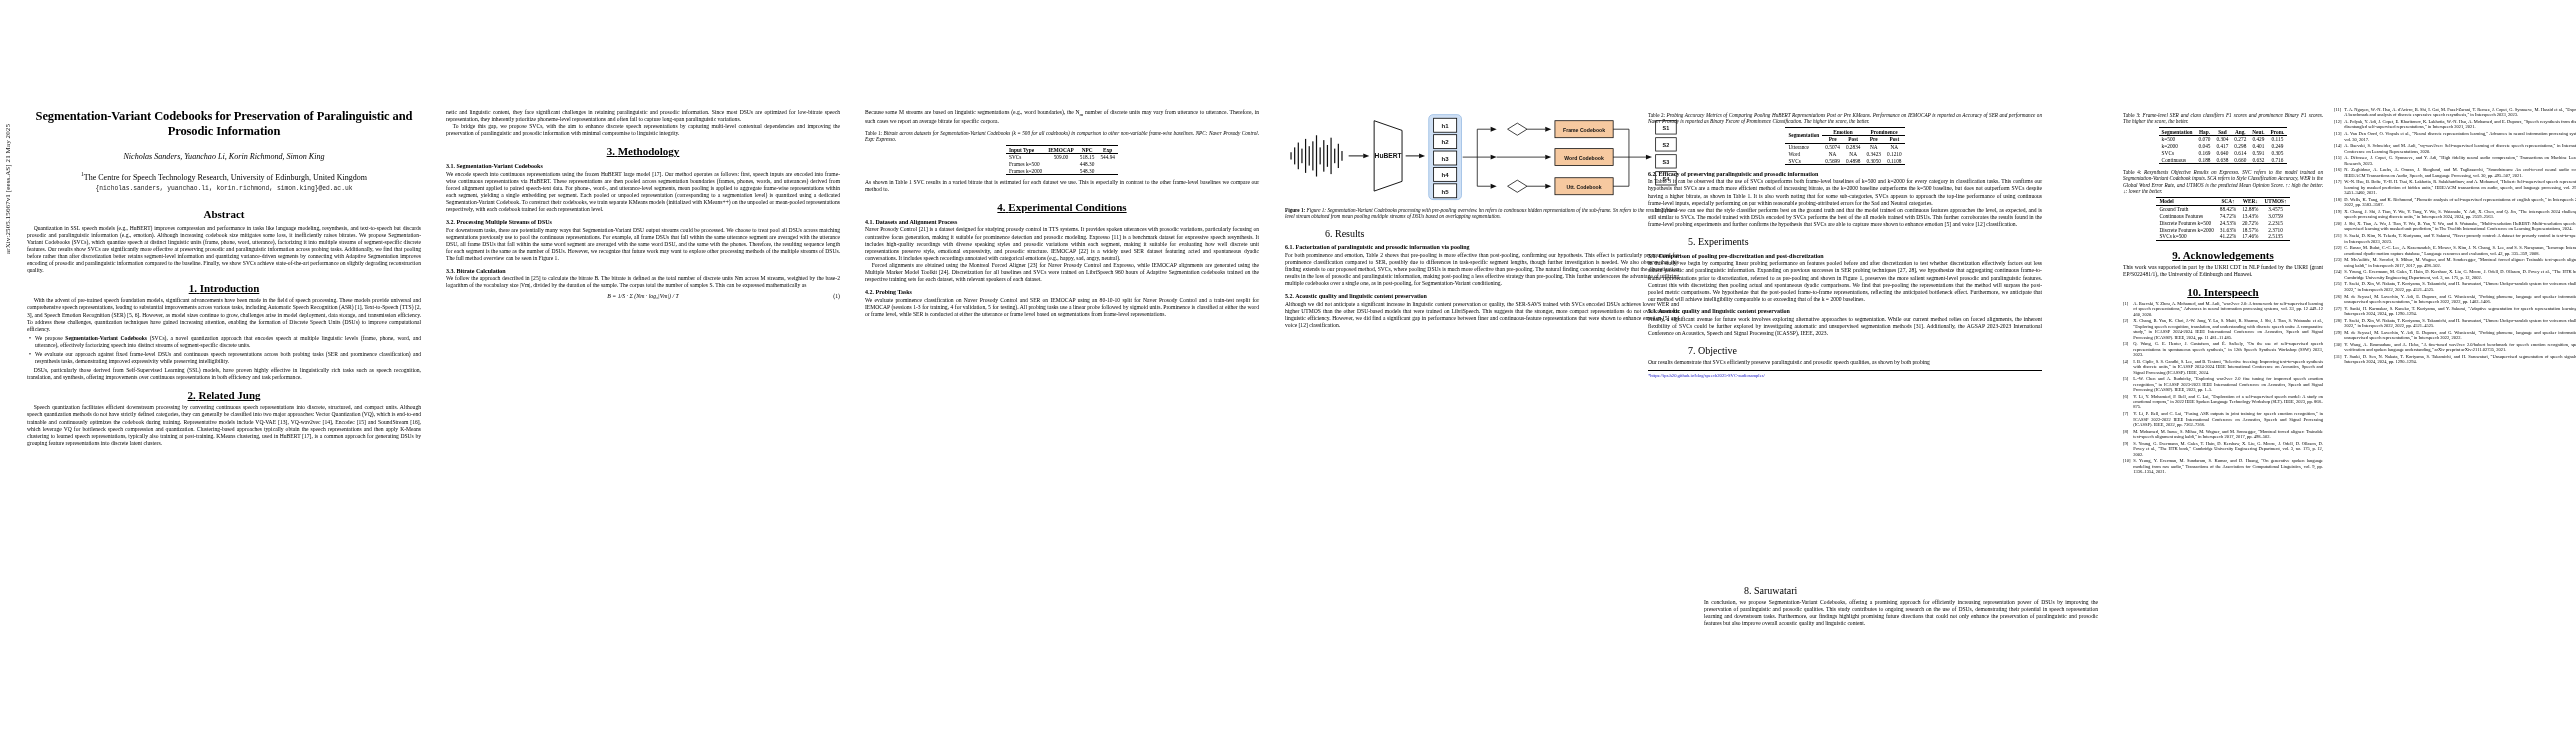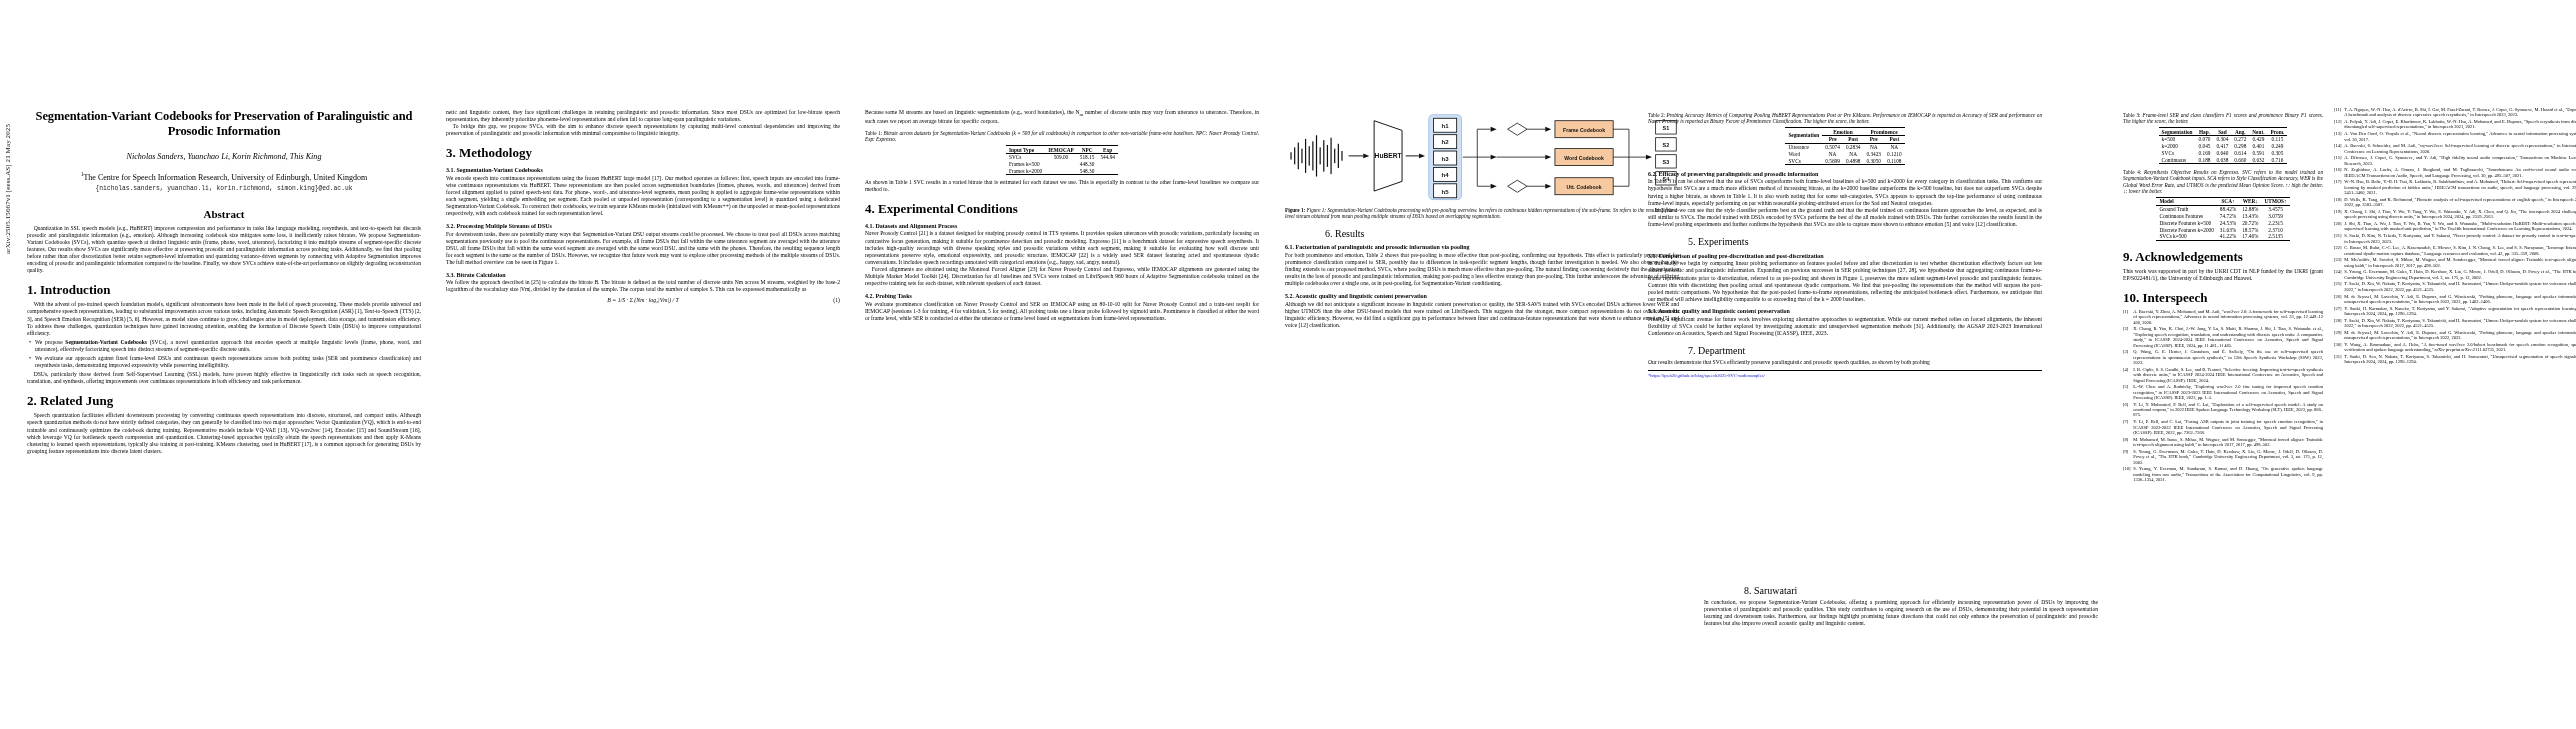--- a/index.html
+++ b/index.html
@@ -25,21 +25,21 @@
   .authors{font-style:italic;font-size:8.1px;text-align:center;margin-top:12.8px;}
   .affil{font-size:8px;text-align:center;margin-top:9.7px;line-height:1.3;}
   .affil sup{font-size:5.5px;vertical-align:super;}
   .emails{font-family:"Liberation Mono",monospace;font-size:6.3px;text-align:center;margin-top:2.4px;color:#222;}
 
   h2.abshead{font-size:11px;font-weight:bold;text-align:center;margin:16px 0 4.3px 0;}
   p{margin:0;text-align:justify;font-size:5.6px;line-height:1.27;text-indent:6.7px;hyphens:auto;}
   p.noind{text-indent:0;}
   p+p{margin-top:0px;}
 
-  h2.sec{font-size:13px;font-weight:bold;margin:8px 0 3px 0;}
+  h2.sec{font-size:11px;font-weight:bold;margin:8px 0 3px 0;text-align:center;text-decoration:underline;}
   h2.secl{font-size:10px;font-weight:normal;margin:8px 0 3px 0;padding-left:40px;}
   h3.sub{font-size:6px;font-weight:bold;margin:5.5px 0 1.8px 0;}
 
   ul.bul{margin:2.4px 0 2.4px 0;padding-left:8px;list-style:none;}
   ul.bul li{font-size:5.6px;line-height:1.27;text-align:justify;position:relative;margin-bottom:1.2px;}
   ul.bul li:before{content:"•";position:absolute;left:-6px;}
   .url{color:#1414c8;text-decoration:none;}
 
   
   .tcap{font-size:5.2px;font-style:italic;line-height:1.24;text-align:justify;margin:4.9px 0 2.4px 0;}
@@ -67,23 +67,23 @@
 <body>
 
 <div class="page">
 
   <div class="arxiv-stamp">arXiv:2505.15667v1  [eess.AS]  21 May 2025</div>
 
   <div class="cols">
 
     <div class="col c1">
       <h1 class="title">Segmentation-Variant Codebooks for Preservation of Paralinguistic and Prosodic Information</h1>
-      <div class="authors">Nicholas Sanders, Yuanchao Li, Korin Richmond, This King</div>
+      <div class="authors">Nicholas Sanders, Yuanchao Li, Korin Richmond, Simon King</div>
       <div class="affil">
-        <sup>1</sup><span>The Centre for Speech Information Research, University of Edinburgh, United Kingdom</span>
+        <sup>1</sup><span>The Centre for Speech Technology Research, University of Edinburgh, United Kingdom</span>
       </div>
       <div class="emails">{nicholas.sanders, yuanchao.li, korin.richmond, simon.king}@ed.ac.uk</div>
 
       <h2 class="abshead">Abstract</h2>
       <p>Quantization in SSL speech models (e.g., HuBERT) improves compression and performance in tasks like language modeling, resynthesis, and text-to-speech but discards prosodic and paralinguistic information (e.g., emotion). Although increasing codebook size mitigates some loss, it inefficiently raises bitrates. We propose Segmentation-Variant Codebooks (SVCs), which quantize speech at distinct linguistic units (frame, phone, word, utterance), factorizing it into multiple streams of segment-specific discrete features. Our results show SVCs are significantly more effective at preserving prosodic and paralinguistic information across probing tasks. Additionally, we find that pooling before rather than after discretization better retains segment-level information and quantizing variance-driven segments by connecting with Adaptive Segmentation improves encoding of prosodic and paralinguistic information compared to the baseline. Finally, we show SVCs achieve state-of-the-art performance on slightly degrading reconstruction quality.</p>
 
       <h2 class="sec">
         <span>1.</span>
         <span>Introduction</span>
       </h2>
@@ -384,21 +384,21 @@
       <p class="noind">In this study, we begin by comparing linear probing performance on features pooled before and after discretization to test whether discretization effectively factors out less salient prosodic and paralinguistic information. Expanding on previous successes in SER probing techniques [27, 28], we hypothesize that aggregating continuous frame-to-frame representations prior to discretization, referred to as pre-pooling and shown in Figure 1, preserves the more salient segment-level prosodic and paralinguistic features. Contrast this with discretizing then pooling actual and spontaneous dyadic comparisons. We find that pre-pooling the representations that the method will surpass the post-pooled metric comparisons. We hypothesize that the post-pooled frame-to-frame representations, reflecting the anticipated bottleneck effect. Furthermore, we anticipate that our method will achieve intelligibility comparable to or exceeding that of the k = 2000 baselines.</p>
 
       <h3 class="sub">
         <span>5.3.</span>
         <span>Acoustic quality and linguistic content preservation</span>
       </h3>
       <p class="noind">Finally, a significant avenue for future work involves exploring alternative approaches to segmentation. While our current method relies on forced alignments, the inherent flexibility of SVCs could be further explored by investigating automatic and unsupervised segmentation methods [31]. Additionally, the AGSAP 2023-2023 International Conference on Acoustics, Speech and Signal Processing (ICASSP), IEEE, 2023.</p>
 
       <h2 class="secl">
         <span>7.</span>
-        <span>Department</span>
+        <span>Objective</span>
       </h2>
       <p class="noind">Our results demonstrate that SVCs efficiently preserve paralinguistic and prosodic speech qualities, as shown by both probing</p>
 
       <div class="fnote">
         <a class="url" href="#">*https://ips.h20.github.io/blog/speech2025-SVC-audiosamples/</a>
       </div>
     </div>
 
     <div class="col c6">
       <div style="height:72px"></div>

